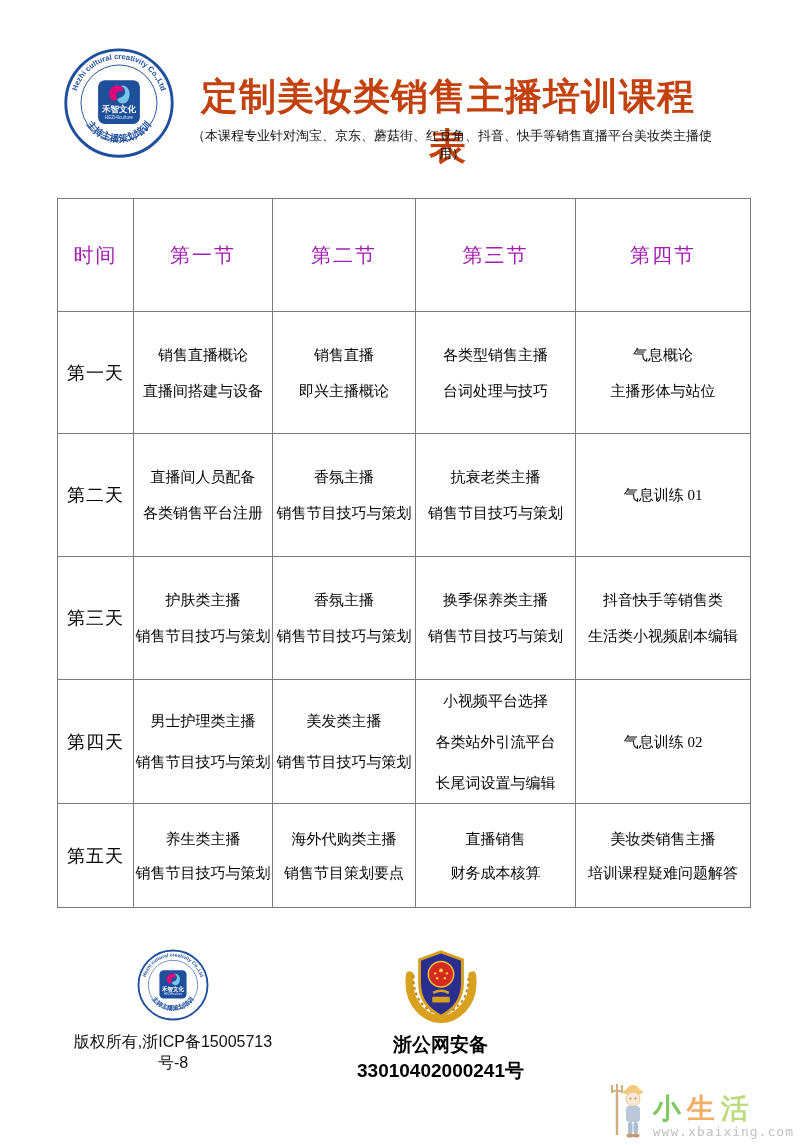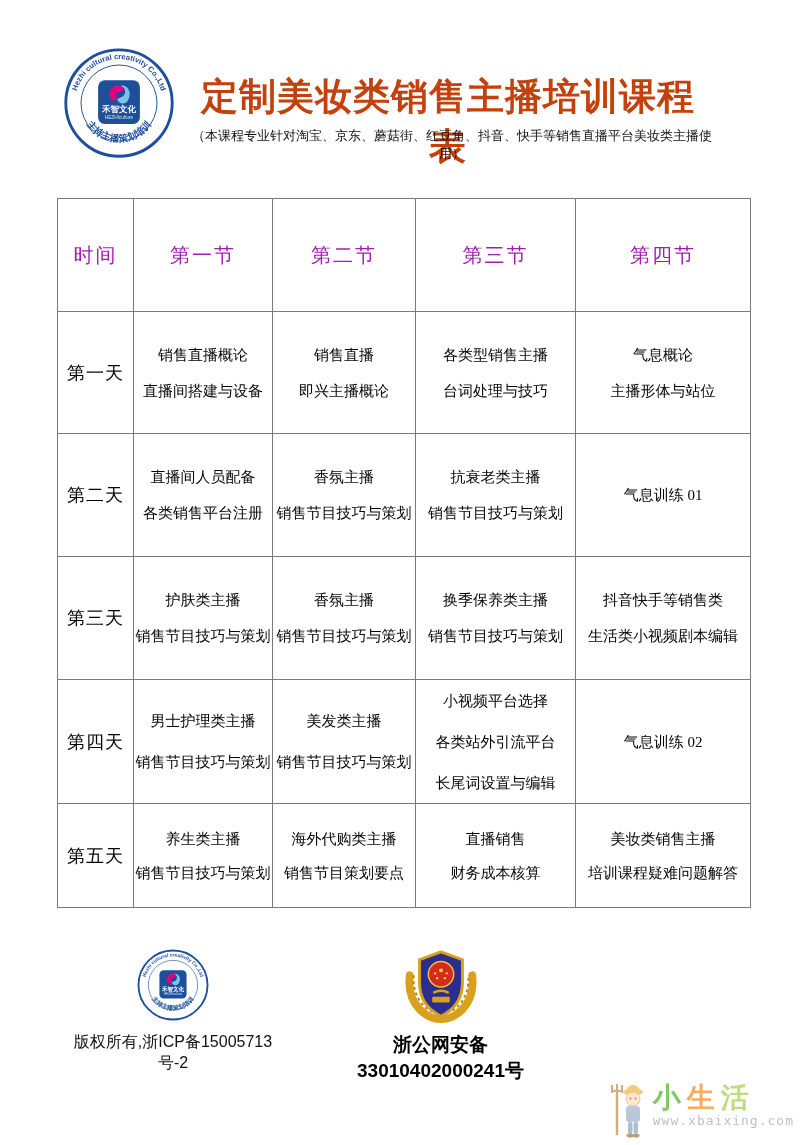--- a/index.html
+++ b/index.html
@@ -34,21 +34,21 @@
 
   .footer-right{position:absolute;left:583px;top:952px;width:165px;text-align:center;}
   .baidu-cn{margin-top:4px;font-size:19px;letter-spacing:4px;color:#e60012;
             font-family:"Liberation Sans",sans-serif;}
   .baidu-en{margin-top:1px;font-size:8px;letter-spacing:2px;color:#9b9b9b;
             font-family:"Liberation Sans",sans-serif;}
   .baidu-cert{margin-top:7px;font-size:19px;font-weight:bold;letter-spacing:2px;color:#000;
               font-family:"Liberation Sans",sans-serif;}
 
   
-  .watermark{position:absolute;right:6px;bottom:6px;display:flex;align-items:flex-start;opacity:.85;}
+  .watermark{position:absolute;right:6px;bottom:6px;display:flex;align-items:flex-end;opacity:.85;}
   .wm-text{display:flex;flex-direction:column;align-items:flex-start;margin-left:2px;}
   .wm-name{font-size:28px;font-weight:bold;letter-spacing:6px;line-height:30px;}
   .wm-c1{color:#6cbf4a}.wm-c2{color:#f0a04b}.wm-c3{color:#b4d56b}
   .wm-url{font-size:13px;color:#b5b5b5;font-family:"DejaVu Sans Mono",monospace;letter-spacing:1px;}
 
   svg text{font-family:"Liberation Sans",sans-serif;}
 </style>
 </head>
 <body>
 
@@ -250,21 +250,21 @@
       </text>
       <text font-size="10" font-weight="bold" fill="#1e4f9c">
         <textPath href="#arcB2" startOffset="50%" text-anchor="middle">禾智主持主播策划培训机构</textPath>
       </text>
       <rect x="38" y="36" width="44" height="46" rx="7" fill="#1d4f9b"></rect>
       <path d="M54,58 C48,54 48,44 56,42 C62,40 66,44 64,48 C58,46 56,50 58,56 Z" fill="#e5007d"></path>
       <path d="M58,56 C60,62 68,62 70,56 C74,48 68,40 62,42 C68,44 68,52 62,54 Z" fill="#79c5e8"></path>
       <text x="60" y="69" text-anchor="middle" font-size="9" font-weight="bold" fill="#ffffff">禾智文化</text>
       <text x="60" y="77" text-anchor="middle" font-size="5" fill="#cfe3f5">HEZHIculture</text>
     </svg>
-    <div class="copyright">版权所有,浙ICP备15005713号-2</div>
+    <div class="copyright">版权所有,浙ICP备15005713号-8</div>
   </div>
 
   <div class="footer-mid">
     <svg width="82" height="78" viewBox="0 0 84 80">
       <path d="M10,30 C6,62 30,76 42,75 C54,76 78,62 74,30" fill="none" stroke="#d8a01d" stroke-width="8" stroke-linecap="round"></path>
       <path d="M14,30 C12,56 30,70 42,69 C54,70 72,56 70,30" fill="none" stroke="#b8860b" stroke-width="2" stroke-dasharray="3,3"></path>
       <path d="M42,6 L64,14 L64,38 C64,56 54,66 42,72 C30,66 20,56 20,38 L20,14 Z" fill="#2a2f8f" stroke="#d8a01d" stroke-width="3"></path>
       <circle cx="42" cy="29" r="13" fill="#d52b1e" stroke="#f0c040" stroke-width="1.5"></circle>
       <circle cx="42" cy="25" r="2" fill="#f7d54a"></circle>
       <circle cx="36" cy="28" r="1.2" fill="#f7d54a"></circle>

